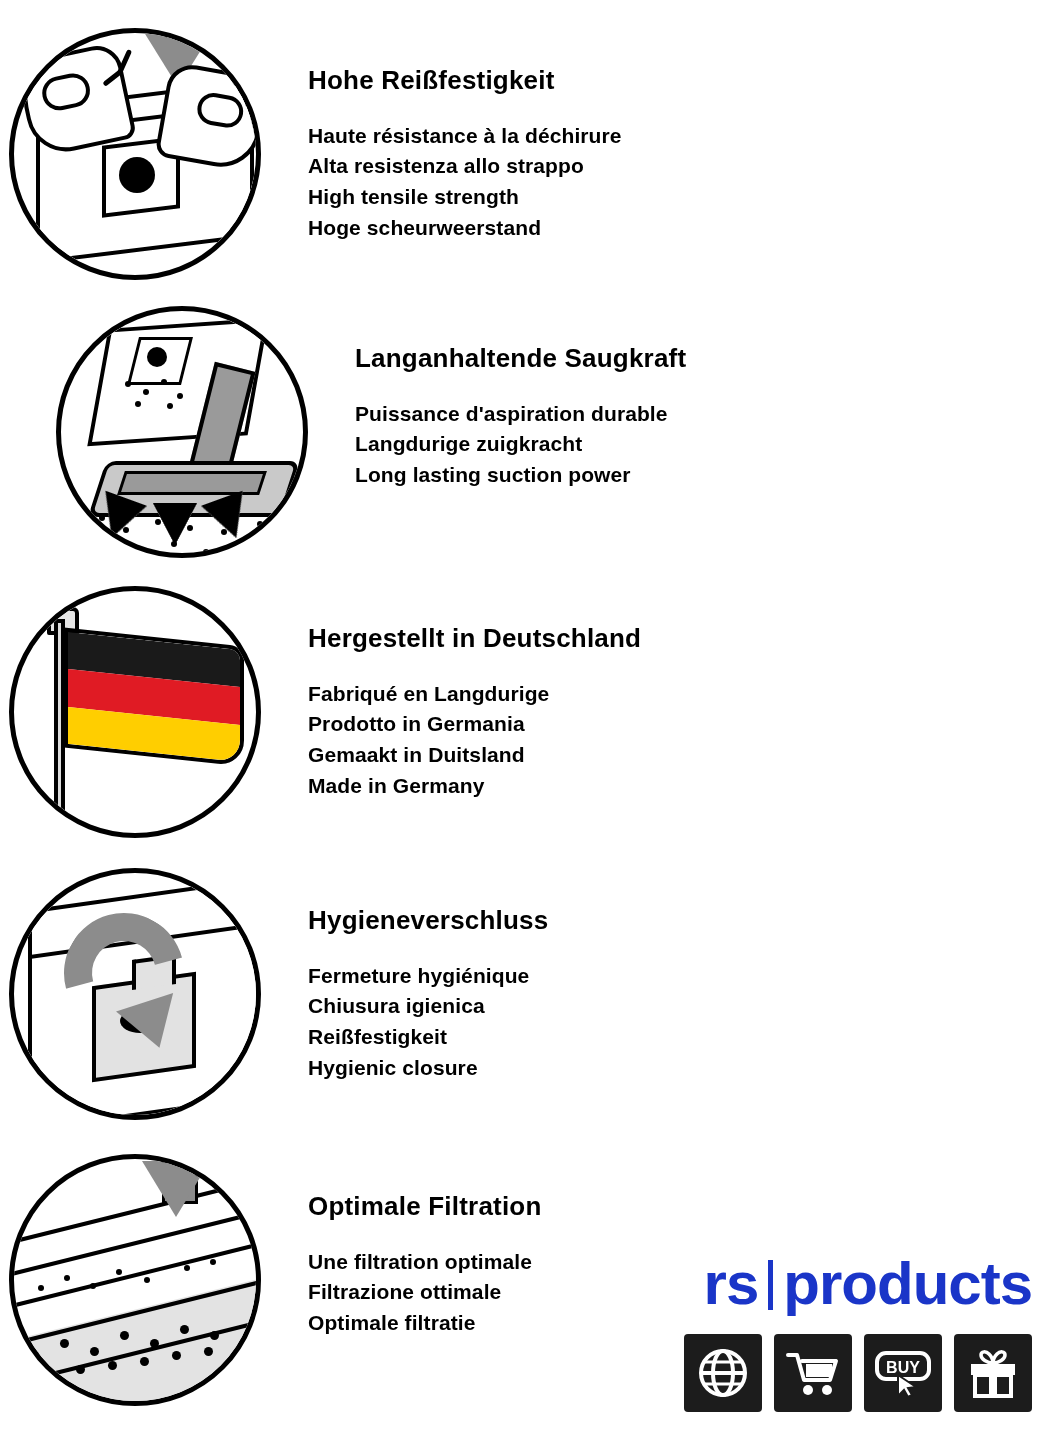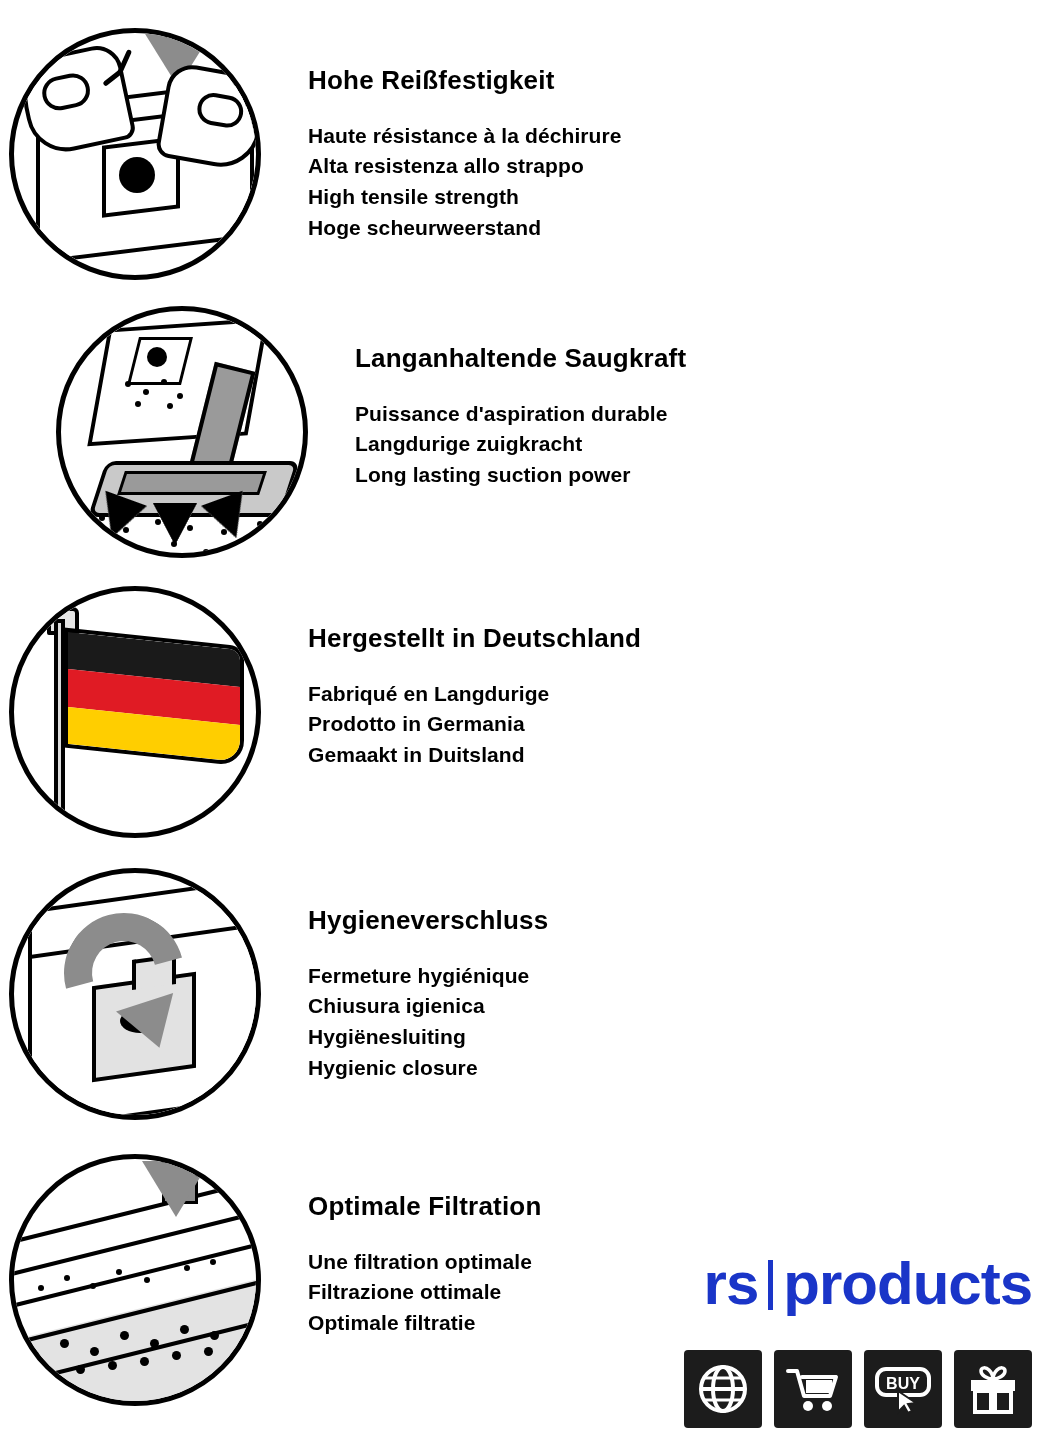--- a/index.html
+++ b/index.html
@@ -448,21 +448,21 @@
   }
   .brand-bar {
     display: inline-block;
     width: 5px;
     height: 50px;
     background: #1a35c8;
     margin: 0 10px;
     vertical-align: -6px;
   }
   .brand-icons {
-    margin-top: 36px;
+    margin-top: 20px;
     display: flex;
     justify-content: flex-end;
     gap: 12px;
   }
   .bicon {
     width: 78px;
     height: 78px;
     background: #1c1c1c;
     border-radius: 4px;
     position: relative;
@@ -561,40 +561,41 @@
           <div class="ic3-band band-red"></div>
           <div class="ic3-band band-gold"></div>
         </div>
       </div>
     </div>
     <div class="text-col">
       <div class="f-title">Hergestellt in Deutschland</div>
       <p class="f-line">Fabriqué en Langdurige</p>
       <p class="f-line">Prodotto in Germania</p>
       <p class="f-line">Gemaakt in Duitsland</p>
+      <p class="f-line">Made in Germany</p>
     </div>
   </div>
 
   <div class="feature" id="feature-3">
     <div class="icon-wrap">
       <div class="circle">
         <div class="ic4-bag"></div>
         <div class="ic4-bag-line"></div>
         <div class="ic4-flap"></div>
         <div class="ic4-flap-tab"></div>
         <div class="ic4-hole"></div>
         <div class="ic4-arc"></div>
         <div class="ic4-arrowhead"></div>
       </div>
     </div>
     <div class="text-col">
       <div class="f-title">Hygieneverschluss</div>
       <p class="f-line">Fermeture hygiénique</p>
       <p class="f-line">Chiusura igienica</p>
-      <p class="f-line">Hygiënesluiting</p>
+      <p class="f-line">Reißfestigkeit</p>
       <p class="f-line">Hygienic closure</p>
     </div>
   </div>
 
   <div class="feature" id="feature-4">
     <div class="icon-wrap">
       <div class="circle">
         <div class="ic5-gray" style="top:150px;height:110px;"></div>
         <div class="ic5-layer" style="top:48px;"></div>
         <div class="ic5-layer" style="top:80px;"></div>

